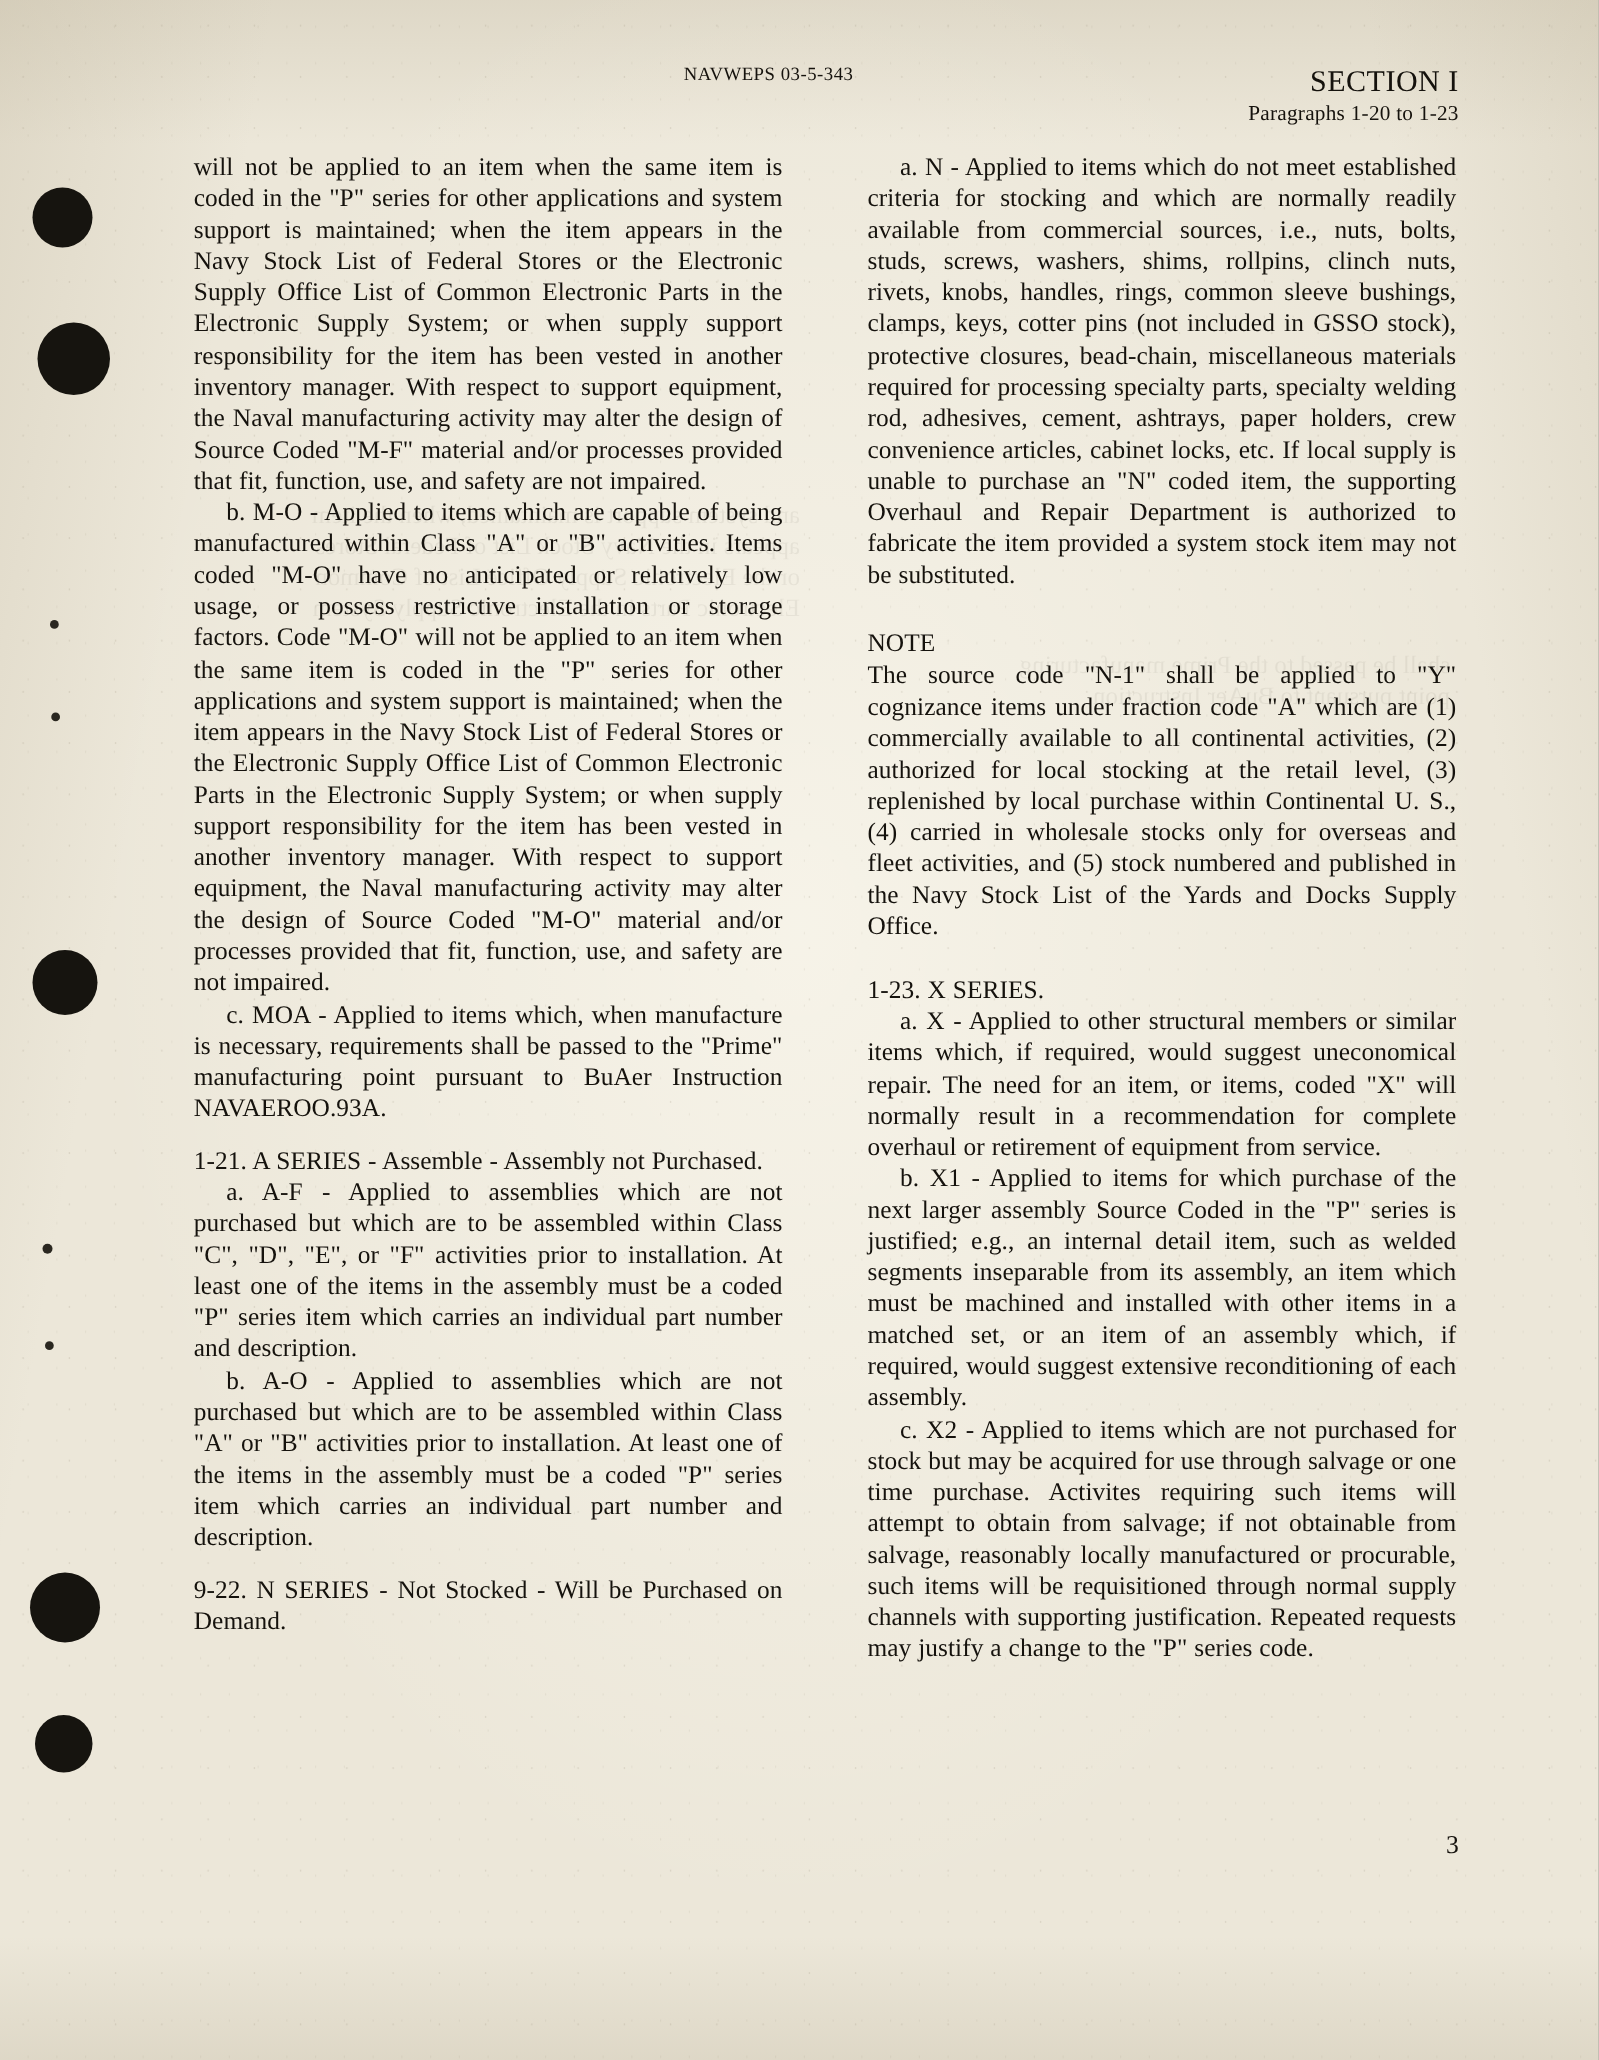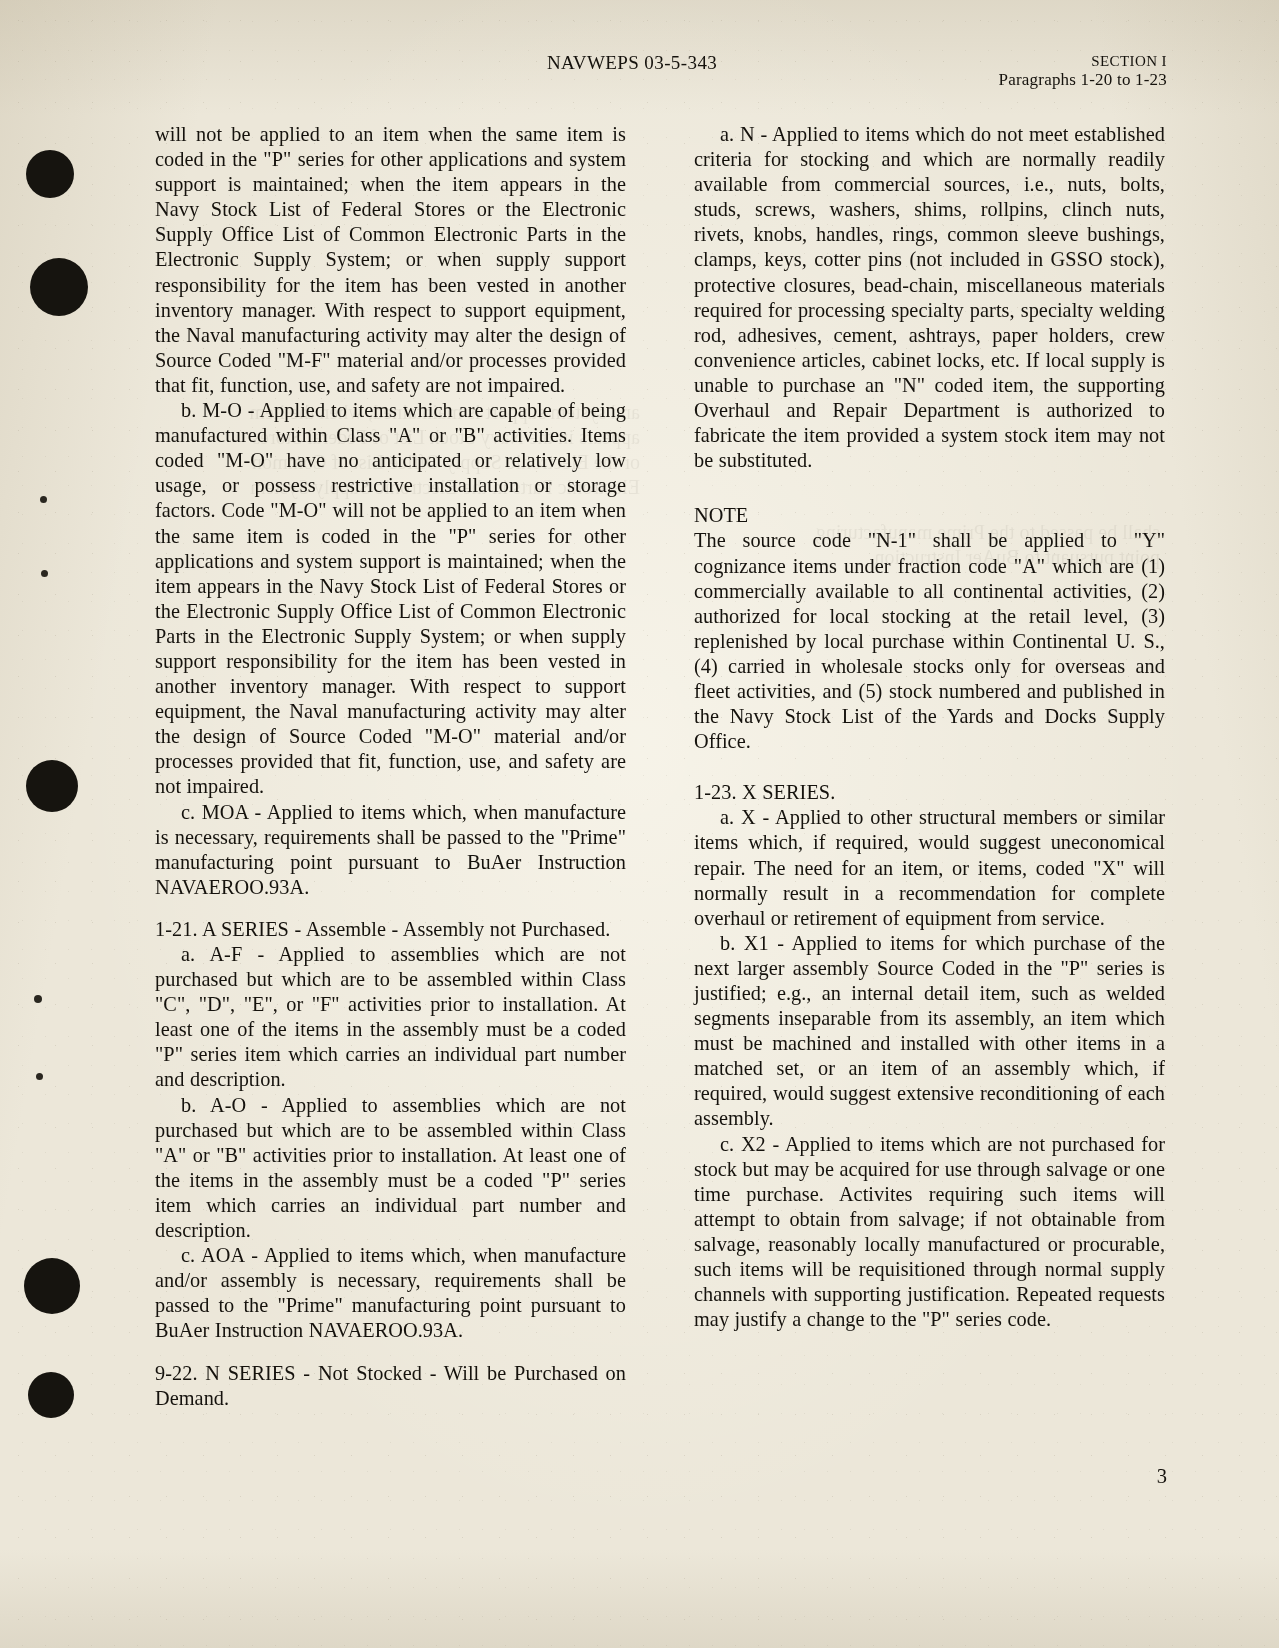--- a/index.html
+++ b/index.html
@@ -56,32 +56,32 @@
     position: absolute;
     left: 155px;
     right: 112px;
     top: 52px;
     height: 58px;
   }
   .doc-number {
     position: absolute;
     left: 392px;
     top: 0;
-    font-size: 19px;
+    font-size: 15px;
     letter-spacing: 0.4px;
     white-space: nowrap;
   }
   .header-right {
     position: absolute;
     right: 0;
     top: 0;
     text-align: right;
   }
   .section-label {
-    font-size: 15px;
+    font-size: 24px;
     letter-spacing: 0.4px;
     line-height: 1.22;
     white-space: nowrap;
   }
   .paragraph-range {
     font-size: 17px;
     letter-spacing: 0.2px;
     line-height: 1.22;
     white-space: nowrap;
   }
@@ -192,21 +192,20 @@
 
   <div class="columns">
 
     <div class="col">
       <p>will not be applied to an item when the same item is coded in the "P" series for other applications and system support is maintained; when the item appears in the Navy Stock List of Federal Stores or the Electronic Supply Office List of Common Electronic Parts in the Electronic Supply System; or when supply support responsibility for the item has been vested in another inventory manager. With respect to support equipment, the Naval manufacturing activity may alter the design of Source Coded "M-F" material and/or processes provided that fit, function, use, and safety are not impaired.</p>
       <p class="indent">b. M-O - Applied to items which are capable of being manufactured within Class "A" or "B" activities. Items coded "M-O" have no anticipated or relatively low usage, or possess restrictive installation or storage factors. Code "M-O" will not be applied to an item when the same item is coded in the "P" series for other applications and system support is maintained; when the item appears in the Navy Stock List of Federal Stores or the Electronic Supply Office List of Common Electronic Parts in the Electronic Supply System; or when supply support responsibility for the item has been vested in another inventory manager. With respect to support equipment, the Naval manufacturing activity may alter the design of Source Coded "M-O" material and/or processes provided that fit, function, use, and safety are not impaired.</p>
       <p class="indent">c. MOA - Applied to items which, when manufacture is necessary, requirements shall be passed to the "Prime" manufacturing point pursuant to BuAer Instruction NAVAEROO.93A.</p>
       <p class="gap">1-21. A SERIES - Assemble - Assembly not Purchased.</p>
       <p class="indent">a. A-F - Applied to assemblies which are not purchased but which are to be assembled within Class "C", "D", "E", or "F" activities prior to installation. At least one of the items in the assembly must be a coded "P" series item which carries an individual part number and description.</p>
       <p class="indent">b. A-O - Applied to assemblies which are not purchased but which are to be assembled within Class "A" or "B" activities prior to installation. At least one of the items in the assembly must be a coded "P" series item which carries an individual part number and description.</p>
-      <p class="indent">c. AOA - Applied to items which, when manufacture and/or assembly is necessary, requirements shall be passed to the "Prime" manufacturing point pursuant to BuAer Instruction NAVAEROO.93A.</p>
       <p class="gap">9-22. N SERIES - Not Stocked - Will be Purchased on Demand.</p>
     </div>
 
     <div class="col">
       <p class="indent">a. N - Applied to items which do not meet established criteria for stocking and which are normally readily available from commercial sources, i.e., nuts, bolts, studs, screws, washers, shims, rollpins, clinch nuts, rivets, knobs, handles, rings, common sleeve bushings, clamps, keys, cotter pins (not included in GSSO stock), protective closures, bead-chain, miscellaneous materials required for processing specialty parts, specialty welding rod, adhesives, cement, ashtrays, paper holders, crew convenience articles, cabinet locks, etc. If local supply is unable to purchase an "N" coded item, the supporting Overhaul and Repair Department is authorized to fabricate the item provided a system stock item may not be substituted.</p>
 
       <div class="note-wrap">
         <p class="note-title">NOTE</p>
         <p class="note-body">The source code "N-1" shall be applied to "Y" cognizance items under fraction code "A" which are (1) commercially available to all continental activities, (2) authorized for local stocking at the retail level, (3) replenished by local purchase within Continental U. S., (4) carried in wholesale stocks only for overseas and fleet activities, and (5) stock numbered and published in the Navy Stock List of the Yards and Docks Supply Office.</p>
       </div>

